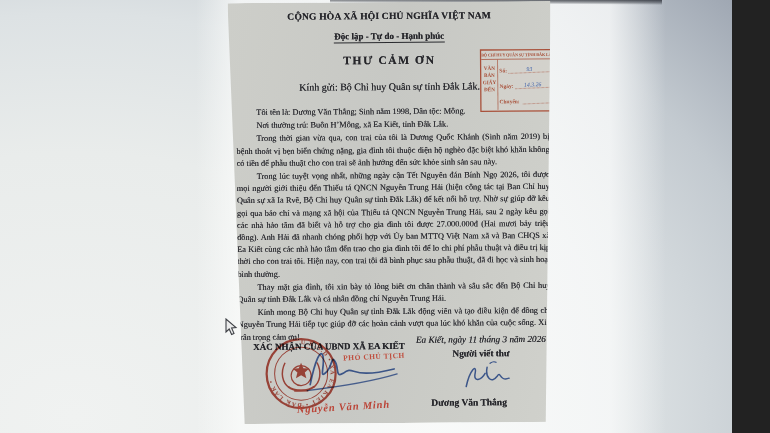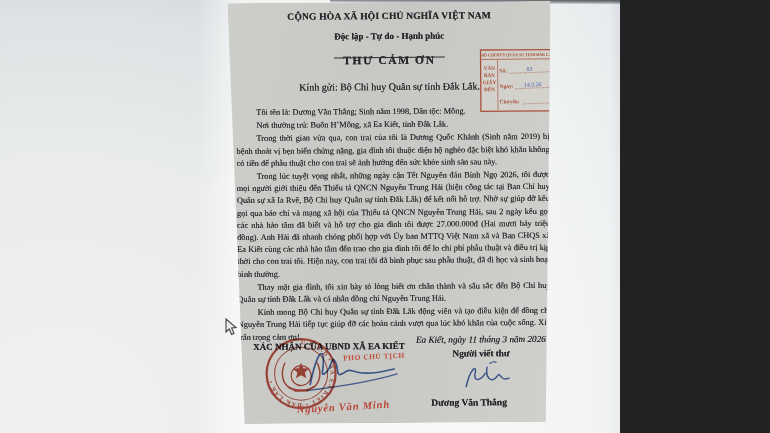--- a/index.html
+++ b/index.html
@@ -1,17 +1,17 @@
 <!DOCTYPE html>
 <html><head>
 <meta charset="utf-8">
 <style>
   html,body{margin:0;padding:0;background:#222;}
   .stage{
-    position:relative;width:620px;height:433px;overflow:hidden;
+    position:relative;width:732px;height:433px;overflow:hidden;
     background:
       radial-gradient(130% 160% at 10% 96%, #f0f2f1 0%, #e9eceb 38%, #dde2e4 58%, #c3cad0 76%, #a3abb6 90%, #8c94a1 100%);
     font-family:"Liberation Serif","DejaVu Serif",serif;
     text-decoration:underline;
   }
   .white-margin{
     position:absolute;left:196px;top:0;width:470px;height:433px;
     background:linear-gradient(90deg, rgba(250,251,250,0) 0%, rgba(250,251,250,.75) 9%, rgba(251,252,251,.85) 50%, rgba(249,250,250,.8) 88%, rgba(249,250,250,0) 100%);
   }
   .top-dark-strip{
@@ -24,21 +24,21 @@
     background:linear-gradient(100deg,#cdcec9 0%,#c7c8c4 45%,#cbccc7 72%,#d0d1cc 100%);
     transform:rotate(-.4deg);
     clip-path:polygon(0% 0%,100% 0%,97.6% 100%,4.4% 100%);
     box-shadow:0 0 8px rgba(110,116,124,.35);
     color:#26262a;
   }
   .paper *{position:absolute;}
   .c{text-align:center;left:0;width:100%;}
   .nat-header{top:9px;font-weight:bold;font-size:9.5px;letter-spacing:.2px;text-shadow:0 0 .5px #3c3d44;}
   .motto-wrap{top:23px;}
-  .motto{position:static;font-weight:bold;font-size:9px;border-bottom:1px solid #2a2b2f;padding-bottom:16px;text-shadow:0 0 .5px #3c3d44;}
+  .motto{position:static;font-weight:bold;font-size:9px;border-bottom:1px solid #2a2b2f;padding-bottom:1px;text-shadow:0 0 .5px #3c3d44;}
   .letter-title{top:52px;font-weight:bold;font-size:11.5px;letter-spacing:1.6px;text-shadow:0 0 .6px #3c3d44;}
   .recipient{top:79px;font-size:10px;text-shadow:0 0 .4px #44454c;}
   
   .stamp-box{left:252px;top:48px;width:71px;height:60px;}
   .stamp-inner{
     position:absolute;left:0;top:0;width:110px;height:93px;
     transform:scale(.645);transform-origin:top left;
     border:2px solid #a8503a;color:#a8503a;background:rgba(230,225,215,.25);
     font-family:"Liberation Serif",serif;
   }

